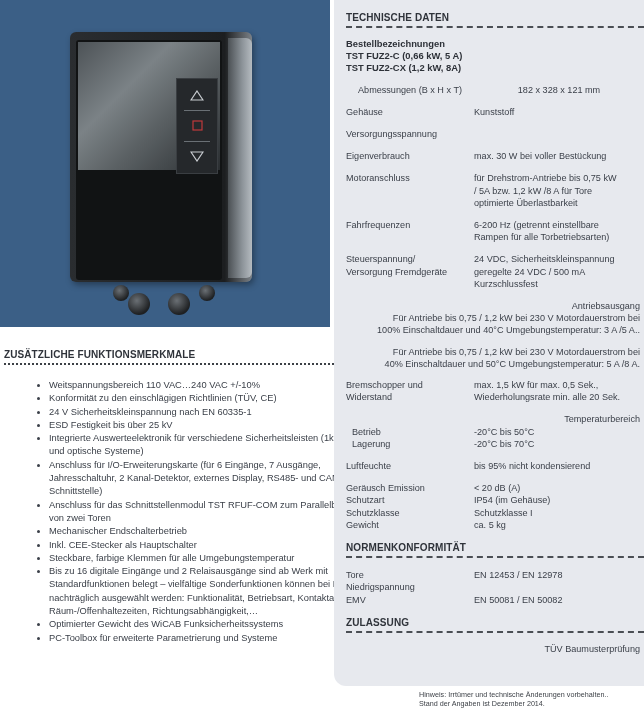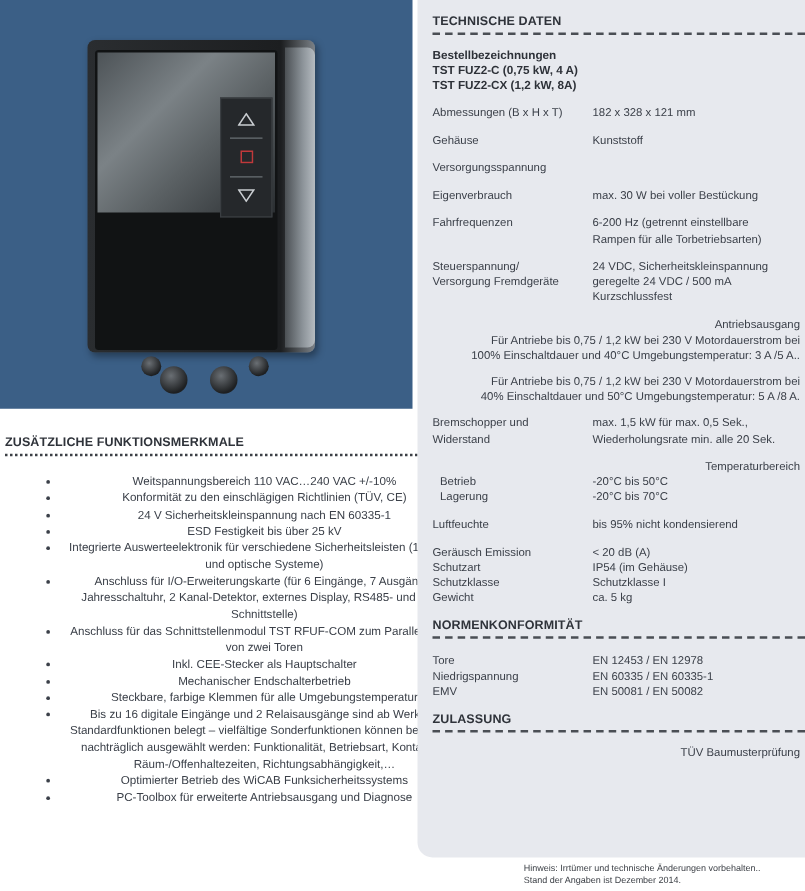--- a/index.html
+++ b/index.html
@@ -57,21 +57,20 @@
     .features { position: absolute; left: 0; top: 335px; width: 390px; padding: 14px 16px 0 4px; }
     .sec-title {
       font-weight: bold; font-size: 10px; color: #2f333a; letter-spacing: 0.1px;
       padding-bottom: 3px;
       border-bottom: 2px dotted #3c4046;
     }
     .features ul { list-style: none; margin-top: 14px; padding-left: 33px; }
     .features li {
       position: relative; font-size: 9.3px; line-height: 13.3px; color: #3b4049;
       padding-left: 12px;
-      text-align: center;
     }
     .features li::before {
       content: ""; position: absolute; left: 0; top: 5px; width: 3px; height: 3px;
       background: #3b4049; border-radius: 50%;
     }
 
     
     .tech {
       position: absolute; left: 334px; top: 0; width: 310px; height: 686px;
       background: #e7e9ee;
@@ -134,56 +133,64 @@
   <div class="features">
     <div class="sec-title">ZUSÄTZLICHE FUNKTIONSMERKMALE</div>
     <ul>
       <li>Weitspannungsbereich 110 VAC…240 VAC +/-10%</li>
       <li>Konformität zu den einschlägigen Richtlinien (TÜV, CE)</li>
       <li>24 V Sicherheitskleinspannung nach EN 60335-1</li>
       <li>ESD Festigkeit bis über 25 kV</li>
       <li>Integrierte Auswerteelektronik für verschiedene Sicherheitsleisten (1k2 / 8k2 und optische Systeme)</li>
       <li>Anschluss für I/O-Erweiterungskarte (für 6 Eingänge, 7 Ausgänge, Jahresschaltuhr, 2 Kanal-Detektor, externes Display, RS485- und CAN-Schnittstelle)</li>
       <li>Anschluss für das Schnittstellenmodul TST RFUF-COM zum Parallelbetrieb von zwei Toren</li>
+      <li>Mechanischer Endschalterbetrieb</li>
       <li>Inkl. CEE-Stecker als Hauptschalter</li>
-      <li>Mechanischer Endschalterbetrieb</li>
       <li>Steckbare, farbige Klemmen für alle Umgebungstemperatur</li>
       <li>Bis zu 16 digitale Eingänge und 2 Relaisausgänge sind ab Werk mit Standardfunktionen belegt – vielfältige Sonderfunktionen können bei Bedarf nachträglich ausgewählt werden: Funktionalität, Betriebsart, Kontaktart, Räum-/Offenhaltezeiten, Richtungsabhängigkeit,…</li>
-      <li>Optimierter Betrieb des WiCAB Funksicherheitssystems</li>
-      <li>PC-Toolbox für erweiterte Antriebsausgang und Diagnose</li>
+      <li>Optimierter Gewicht des WiCAB Funksicherheitssystems</li>
+      <li>PC-Toolbox für erweiterte Parametrierung und Systeme</li>
     </ul>
   </div>
 
   <div class="tech">
     <div class="sec-title">TECHNISCHE DATEN</div>
 
     <div class="rows">
       <div class="row bold">
         <div class="k">Bestellbezeichnungen</div>
         <div class="v">
-          <div>TST FUZ2-C (0,75 kW, 4 A)</div>
+          <div>TST FUZ2-C (0,66 kW, 5 A)</div>
           <div>TST FUZ2-CX (1,2 kW, 8A)</div>
         </div>
       </div>
     </div>
 
-    <div class="row" style="margin-top:9px;">
+    <div class="row" style="margin-top:9px;text-align:center;">
       <div class="k">Abmessungen (B x H x T)</div>
       <div class="v">182 x 328 x 121 mm</div>
     </div>
     <div class="row" style="margin-top:10px;justify-content:space-between;">
       <div class="k">Gehäuse</div>
       <div class="v">Kunststoff</div>
     </div>
     <div class="row" style="margin-top:10px;">
       <div class="k">Versorgungsspannung</div>
     </div>
     <div class="row" style="margin-top:10px;">
       <div class="k">Eigenverbrauch</div>
       <div class="v">max. 30 W bei voller Bestückung</div>
+    </div>
+    <div class="row" style="margin-top:10px;">
+      <div class="k">Motoranschluss</div>
+      <div class="v">
+        <div>für Drehstrom-Antriebe bis 0,75 kW</div>
+        <div> / 5A bzw. 1,2 kW /8 A für Tore</div>
+        <div>optimierte Überlastbarkeit</div>
+      </div>
     </div>
     <div class="row" style="margin-top:10px;">
       <div class="k">Fahrfrequenzen</div>
       <div class="v">
         <div>6-200 Hz (getrennt einstellbare</div>
         <div>Rampen für alle Torbetriebsarten)</div>
       </div>
     </div>
     <div class="row" style="margin-top:10px;">
       <div class="k">
@@ -253,21 +260,20 @@
     </div>
 
     <div class="sec-title" style="margin-top:11px;">NORMENKONFORMITÄT</div>
     <div style="margin-top:11px;">
       <div class="row">
         <div class="k">Tore</div>
         <div class="v">EN 12453 / EN 12978</div>
       </div>
       <div class="row">
         <div class="k">Niedrigspannung</div>
-        <div class="v">EN 60335 / EN 60335-1</div>
       </div>
       <div class="row">
         <div class="k">EMV</div>
         <div class="v">EN 50081 / EN 50082</div>
       </div>
     </div>
 
     <div class="sec-title" style="margin-top:11px;">ZULASSUNG</div>
     <div class="full" style="margin-top:10px;">TÜV Baumusterprüfung</div>
   </div>

